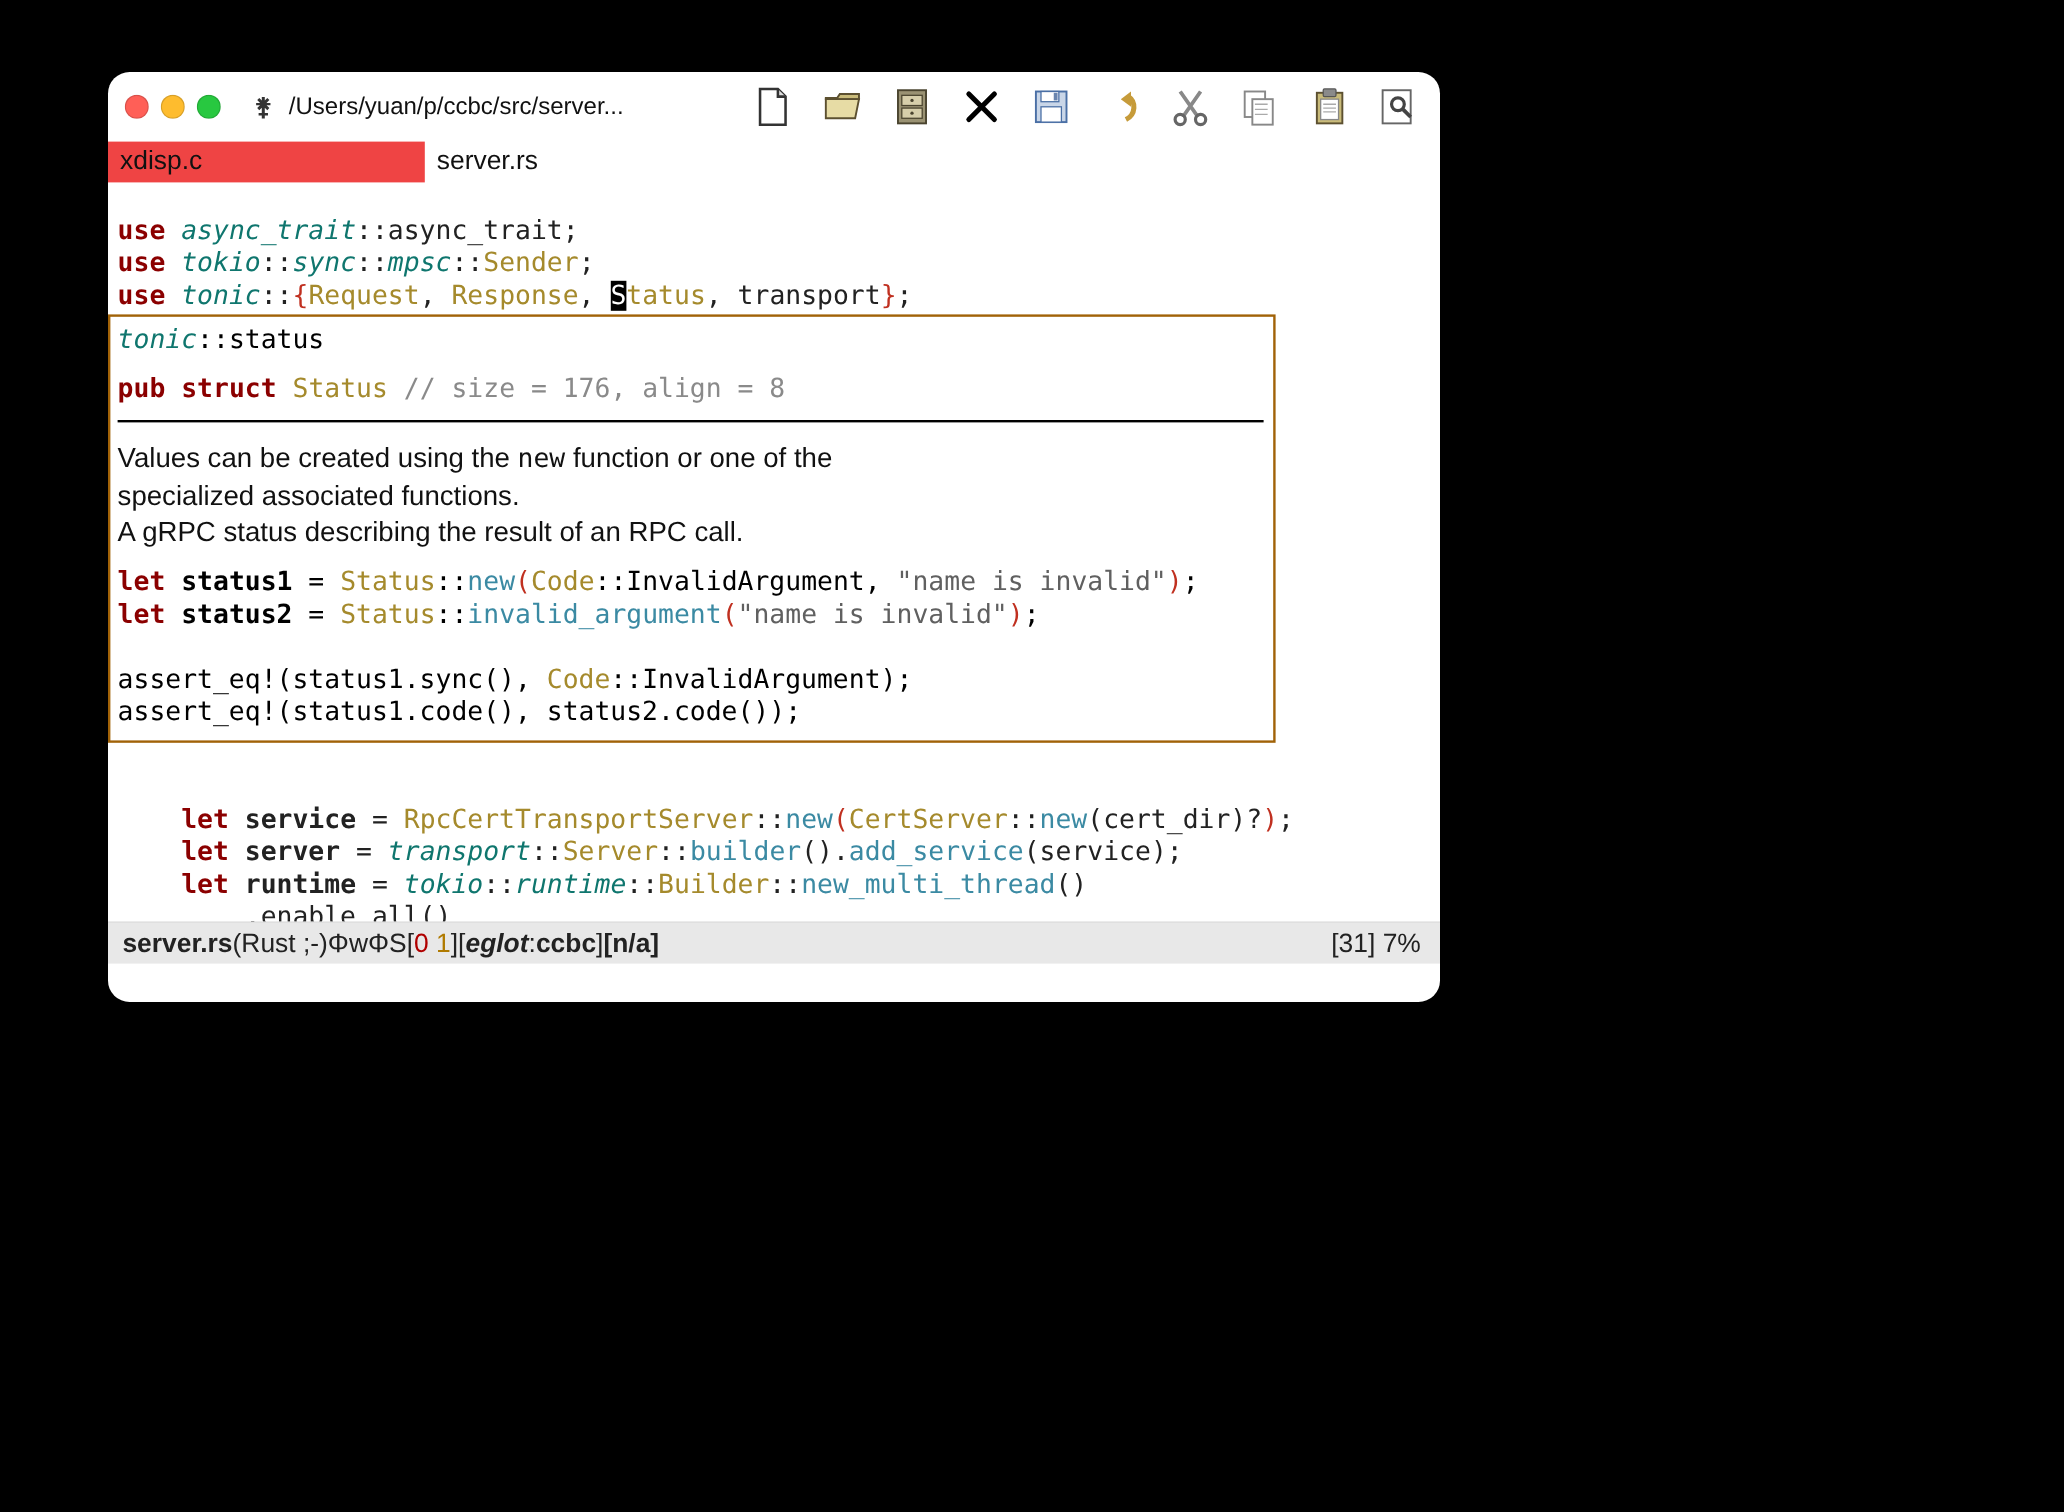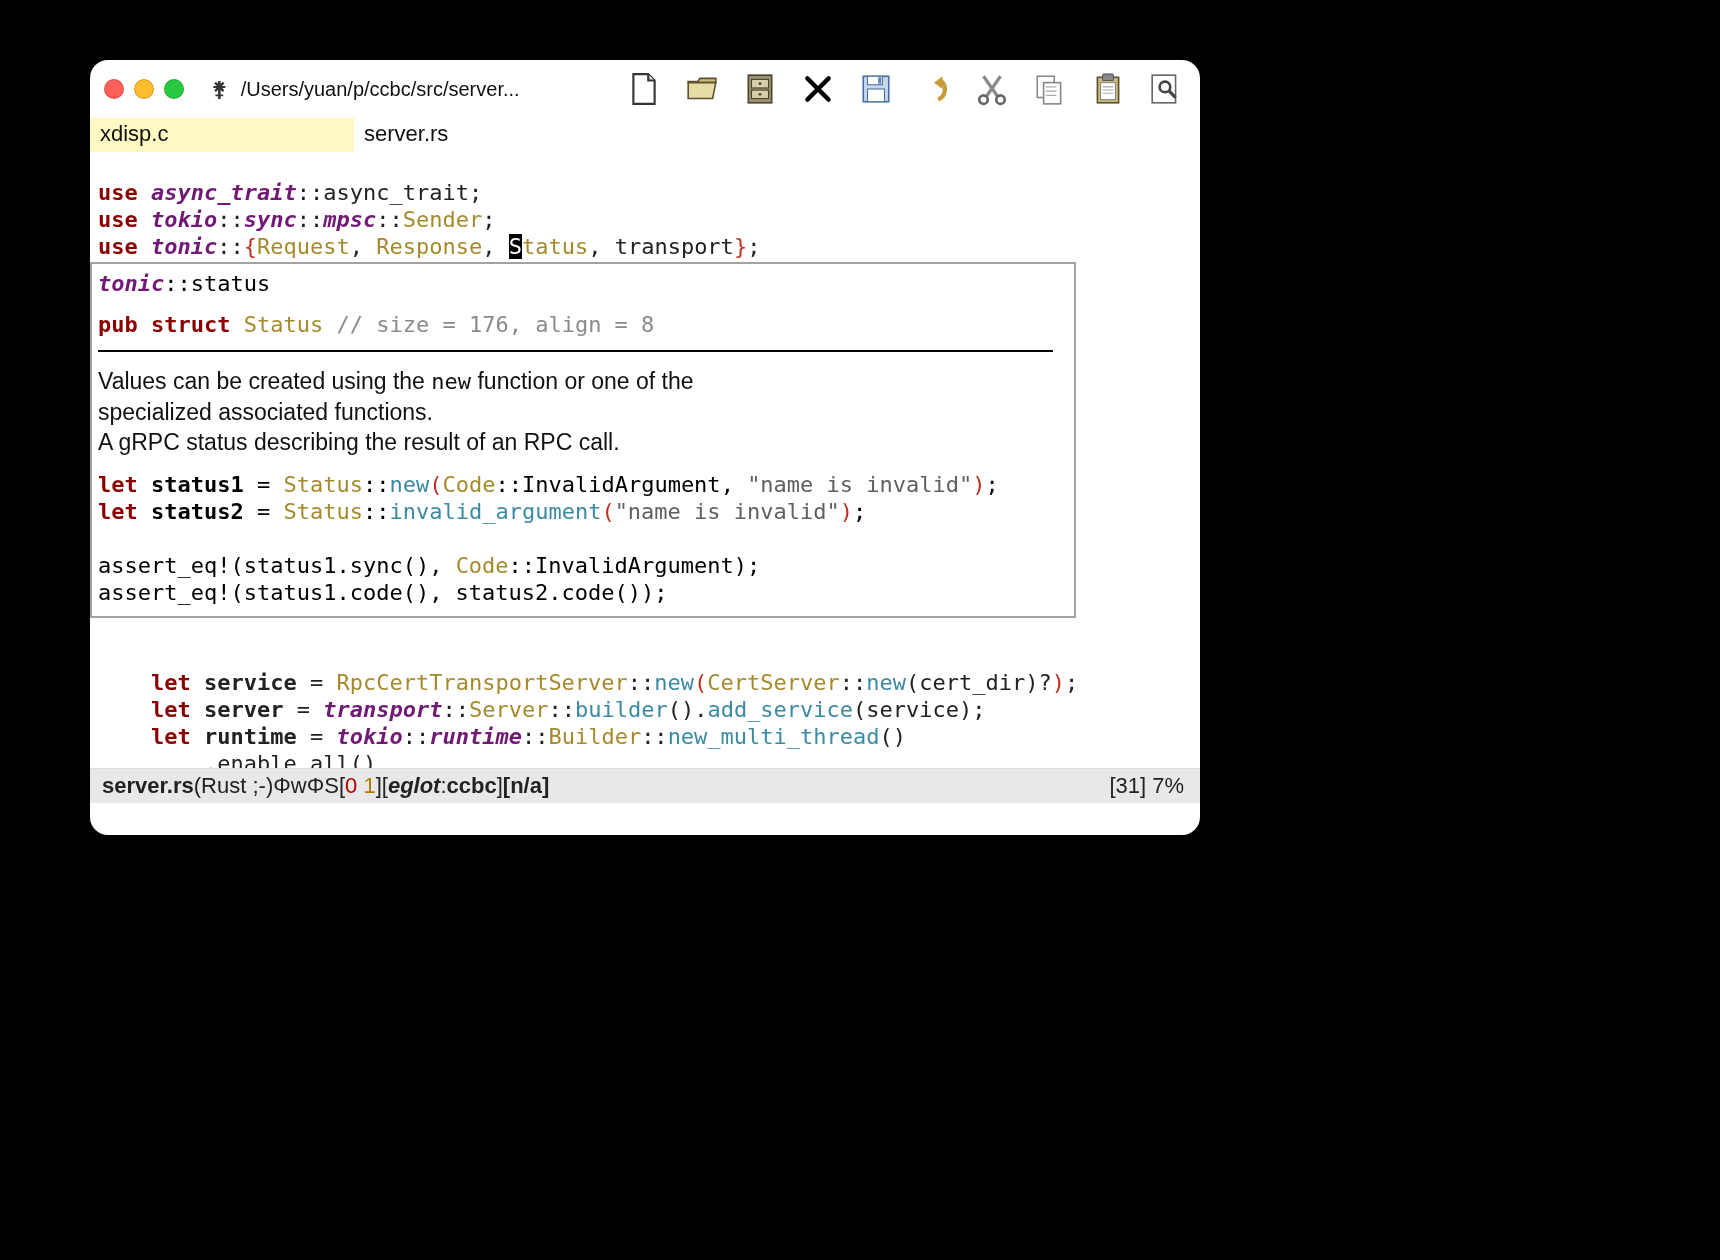--- a/index.html
+++ b/index.html
@@ -29,43 +29,43 @@
   .traffic { display: flex; gap: 10px; align-items: center; margin-right: 8px;}
   .tl { width: 18px; height: 18px; border-radius: 50%; display: inline-block; border:1px solid rgba(0,0,0,.15);}
   .vc-icon { font-size: 20px; color: #333; margin: 0 4px 0 10px; font-weight:600;}
   .title { font-size: 20px; color:#111; font-weight:400; white-space: nowrap; margin-right: auto;}
   .toolbar { display:flex; gap:22px; align-items:center;}
   .tbtn { width:36px; height:36px; display:flex; align-items:center;justify-content:center;}
   .tbtn svg { width:34px; height:34px;}
   
   .tabstrip { display:flex; height:34px; font-size:22px; color:#111; }
   .tab { padding: 4px 14px 6px 10px; display:flex; align-items:center; }
-  .tab.active { background:#fef9c3;}
+  .tab.active { background:#ef4444;}
   
   .code-area {
     font-family: Menlo, "DejaVu Sans Mono", Consolas, monospace;
     font-size: 22px; line-height: 27px;
     white-space: pre;
     padding-left: 8px;
     color:#222;
   }
   .kw { color:#8b0000; font-weight:600;}
-  .crate { font-style:italic; color:#701a75; font-weight:700;}
+  .crate { font-style:italic; color:#0f766e; font-weight:400;}
   .red { color:#c03020;}
   .yellowname { color:#a58a2c;}
   .callblue { color:#3b8aa3;}
   .str { color:#606060;}
   .cursor { background:#000; color:#fff;}
   .comment { color:#8a8a8a;text-align:center;}
   
   .popup {
     margin: 2px 0 0 0;
-    border: 2px solid #a3a3a3;
+    border: 2px solid #a16207;
     width: 955px;
-    padding: 6px 21px 10px 6px;
+    padding: 6px 8px 10px 6px;
     font-family: Menlo, "DejaVu Sans Mono", Consolas, monospace;
   }
   .popup .mono { font-size:22px; line-height:27px; white-space:pre;}
   .popup hr { border:none; border-top:2px solid #000; margin:12px 0 14px 0;}
   .popup .prose { font-family: "Helvetica Neue", Arial, sans-serif; font-size:23px; line-height:30px; white-space:normal; color:#111;}
   .popup .inline-code { font-family: Menlo, monospace; font-size:22px;}
   
   .modeline {
     position:absolute; left:0; right:0; bottom:32px;
     height: 34px;

